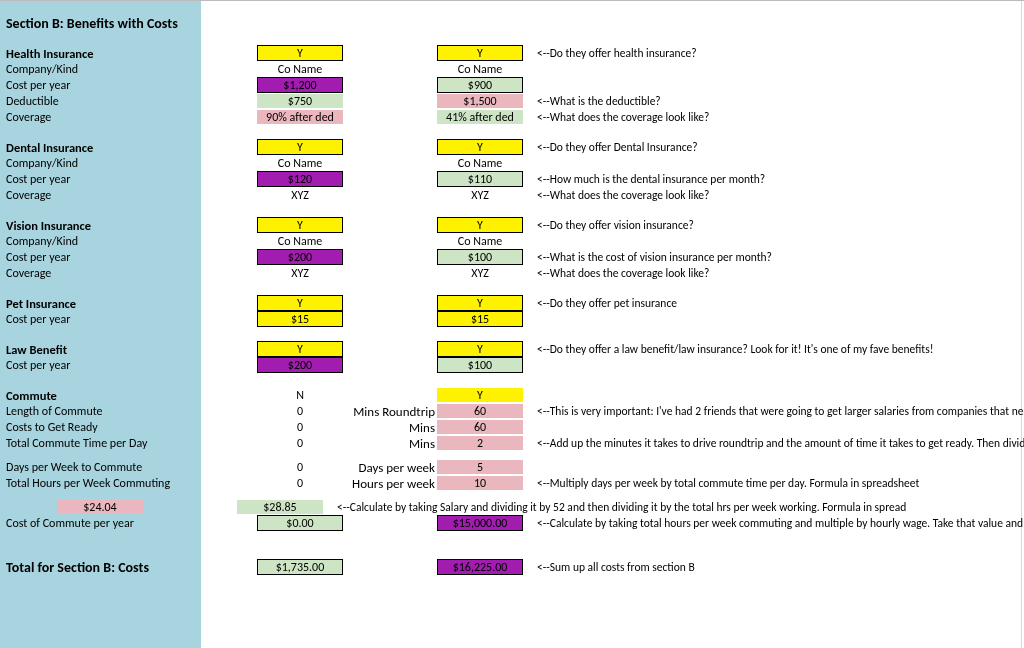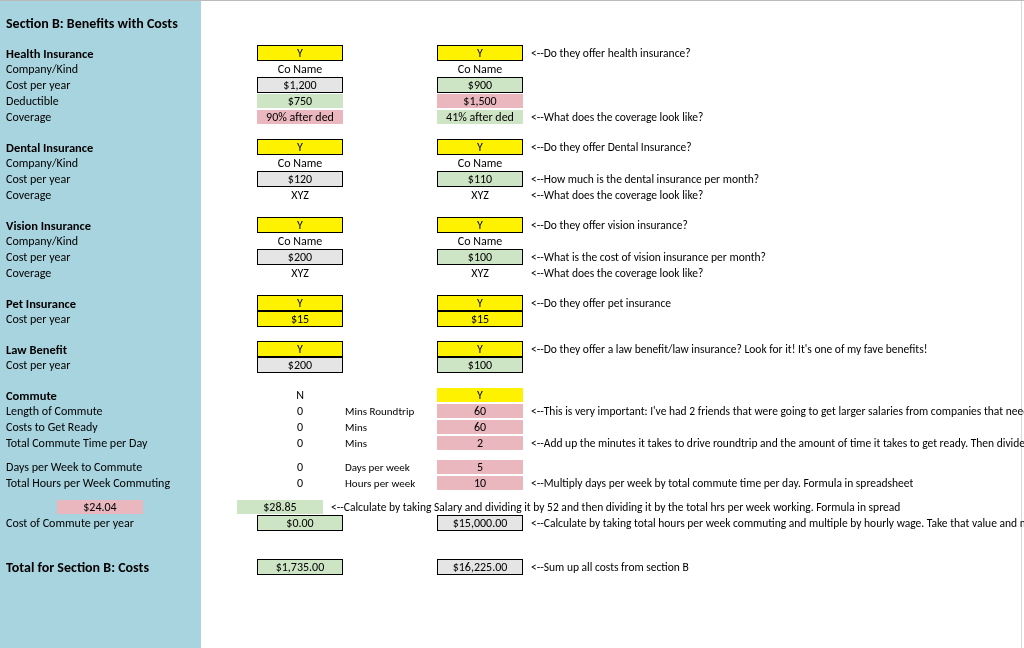--- a/index.html
+++ b/index.html
@@ -8,26 +8,26 @@
   .grid-right .gcol { position:absolute; top:0; bottom:0; width:1px; background:#d9d9d9; }
   .labcol { position:absolute; left:0; top:0; width:200px; height:100%; background:#a8d4df; border-right:1px solid #a8d4df;}
   .content { position:absolute; left:0; top:0; width:1024px; }
   .row { display:flex; align-items:center; height:16px; }
   .spacer { height:8px; }
   .spacerBig { height:14px; }
   .lab { width:200px; padding-left:6px; box-sizing:border-box; white-space:nowrap; overflow:hidden; }
   .sectionTitle { font-size:14px; font-weight:bold; white-space:nowrap; }
   .subheader { font-weight:bold; font-size:12.5px; }
   .colA { width:90px; text-align:center; margin-left:55px; }
-  .unit { width:90px; text-align:left; font-size:11px; }
+  .unit { width:90px; text-align:right; font-size:13px; }
   .colB { width:90px; text-align:center; margin-left:0px; }
-  .note { margin-left:6px; font-size:11.5px; white-space:nowrap; overflow:hidden; flex:1; }
+  .note { margin-left:12px; font-size:11.5px; white-space:nowrap; overflow:hidden; flex:1; }
   .box { display:inline-block; width:86px; text-align:center; border:1px solid #000; padding:0 2px; box-sizing:border-box; }
   .yellow { background:#fff200; }
-  .pink { background:#e5e5e5; }
+  .pink { background:#a21caf; }
   .green { background:#cde4c5; }
   .pinkSoft { background:#e9b7bd; }
   .noborder { border:none !important; }
   .totalTitle { font-size:14px; font-weight:bold; }
 </style>
 </head>
 <body>
 
 <div class="sheet">
   <div class="labcol"></div>
@@ -61,20 +61,21 @@
       <div class="lab">Cost per year</div>
       <div class="colA"><span class="box pink">$1,200</span></div>
       <div class="unit"></div>
       <div class="colB"><span class="box green">$900</span></div>
     </div>
     <div class="row">
       <div class="lab">Deductible</div>
       <div class="colA"><span class="box green noborder">$750</span></div>
       <div class="unit"></div>
       <div class="colB"><span class="box pinkSoft noborder">$1,500</span></div>
+      <div class="note">&lt;--What is the deductible?</div>
     </div>
     <div class="row">
       <div class="lab">Coverage</div>
       <div class="colA"><span class="box pinkSoft noborder">90% after ded</span></div>
       <div class="unit"></div>
       <div class="colB"><span class="box green noborder">41% after ded</span></div>
       <div class="note">&lt;--What does the coverage look like?</div>
     </div>
 
     <div class="spacerBig"></div>

